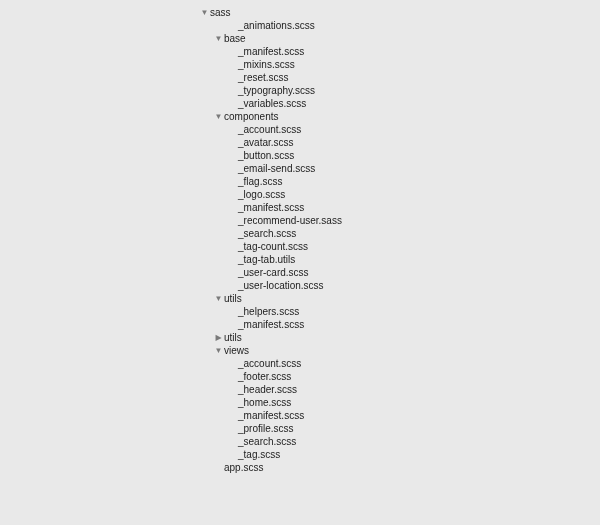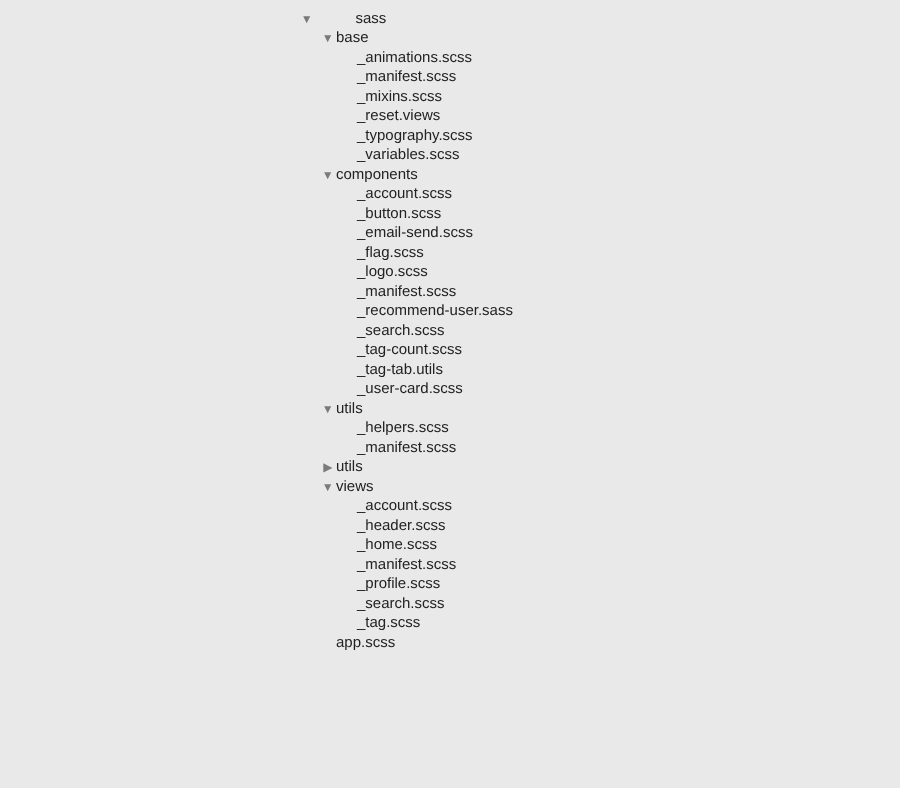--- a/index.html
+++ b/index.html
@@ -33,67 +33,71 @@
       margin-right: 1px;
       flex-shrink: 0;
     }
     .arrow.down::before { content: "▼"; }
     .arrow.right::before { content: "▶"; }
     .arrow.none::before { content: ""; }
     .label {
       color: #222;
       font-size: 10px;
     }
-    .indent-0 { padding-left: 0px; gap: 27px; }
+    .indent-0 { padding-left: 0px; }
     .indent-1 { padding-left: 14px; }
     .indent-2 { padding-left: 28px; }
   </style>
 </head>
 <body>
 
 <div class="tree" id="tree-root">
     <div class="node indent-0">
       <span class="arrow down"></span>
       <span class="label">sass</span>
     </div>
+    <div class="node indent-2">
+      <span class="arrow none"></span>
+      <span class="label">_animations.scss</span>
+    </div>
     <div class="node indent-1">
       <span class="arrow down"></span>
       <span class="label">base</span>
-    </div>
-    <div class="node indent-2">
-      <span class="arrow none"></span>
-      <span class="label">_animations.scss</span>
     </div>
     <div class="node indent-2">
       <span class="arrow none"></span>
       <span class="label">_manifest.scss</span>
     </div>
     <div class="node indent-2">
       <span class="arrow none"></span>
       <span class="label">_mixins.scss</span>
     </div>
     <div class="node indent-2">
       <span class="arrow none"></span>
-      <span class="label">_reset.views</span>
+      <span class="label">_reset.scss</span>
     </div>
     <div class="node indent-2">
       <span class="arrow none"></span>
       <span class="label">_typography.scss</span>
     </div>
     <div class="node indent-2">
       <span class="arrow none"></span>
       <span class="label">_variables.scss</span>
     </div>
     <div class="node indent-1">
       <span class="arrow down"></span>
       <span class="label">components</span>
     </div>
     <div class="node indent-2">
       <span class="arrow none"></span>
       <span class="label">_account.scss</span>
+    </div>
+    <div class="node indent-2">
+      <span class="arrow none"></span>
+      <span class="label">_avatar.scss</span>
     </div>
     <div class="node indent-2">
       <span class="arrow none"></span>
       <span class="label">_button.scss</span>
     </div>
     <div class="node indent-2">
       <span class="arrow none"></span>
       <span class="label">_email-send.scss</span>
     </div>
     <div class="node indent-2">
@@ -121,20 +125,24 @@
       <span class="label">_tag-count.scss</span>
     </div>
     <div class="node indent-2">
       <span class="arrow none"></span>
       <span class="label">_tag-tab.utils</span>
     </div>
     <div class="node indent-2">
       <span class="arrow none"></span>
       <span class="label">_user-card.scss</span>
     </div>
+    <div class="node indent-2">
+      <span class="arrow none"></span>
+      <span class="label">_user-location.scss</span>
+    </div>
     <div class="node indent-1">
       <span class="arrow down"></span>
       <span class="label">utils</span>
     </div>
     <div class="node indent-2">
       <span class="arrow none"></span>
       <span class="label">_helpers.scss</span>
     </div>
     <div class="node indent-2">
       <span class="arrow none"></span>
@@ -144,20 +152,24 @@
       <span class="arrow right"></span>
       <span class="label">utils</span>
     </div>
     <div class="node indent-1">
       <span class="arrow down"></span>
       <span class="label">views</span>
     </div>
     <div class="node indent-2">
       <span class="arrow none"></span>
       <span class="label">_account.scss</span>
+    </div>
+    <div class="node indent-2">
+      <span class="arrow none"></span>
+      <span class="label">_footer.scss</span>
     </div>
     <div class="node indent-2">
       <span class="arrow none"></span>
       <span class="label">_header.scss</span>
     </div>
     <div class="node indent-2">
       <span class="arrow none"></span>
       <span class="label">_home.scss</span>
     </div>
     <div class="node indent-2">

